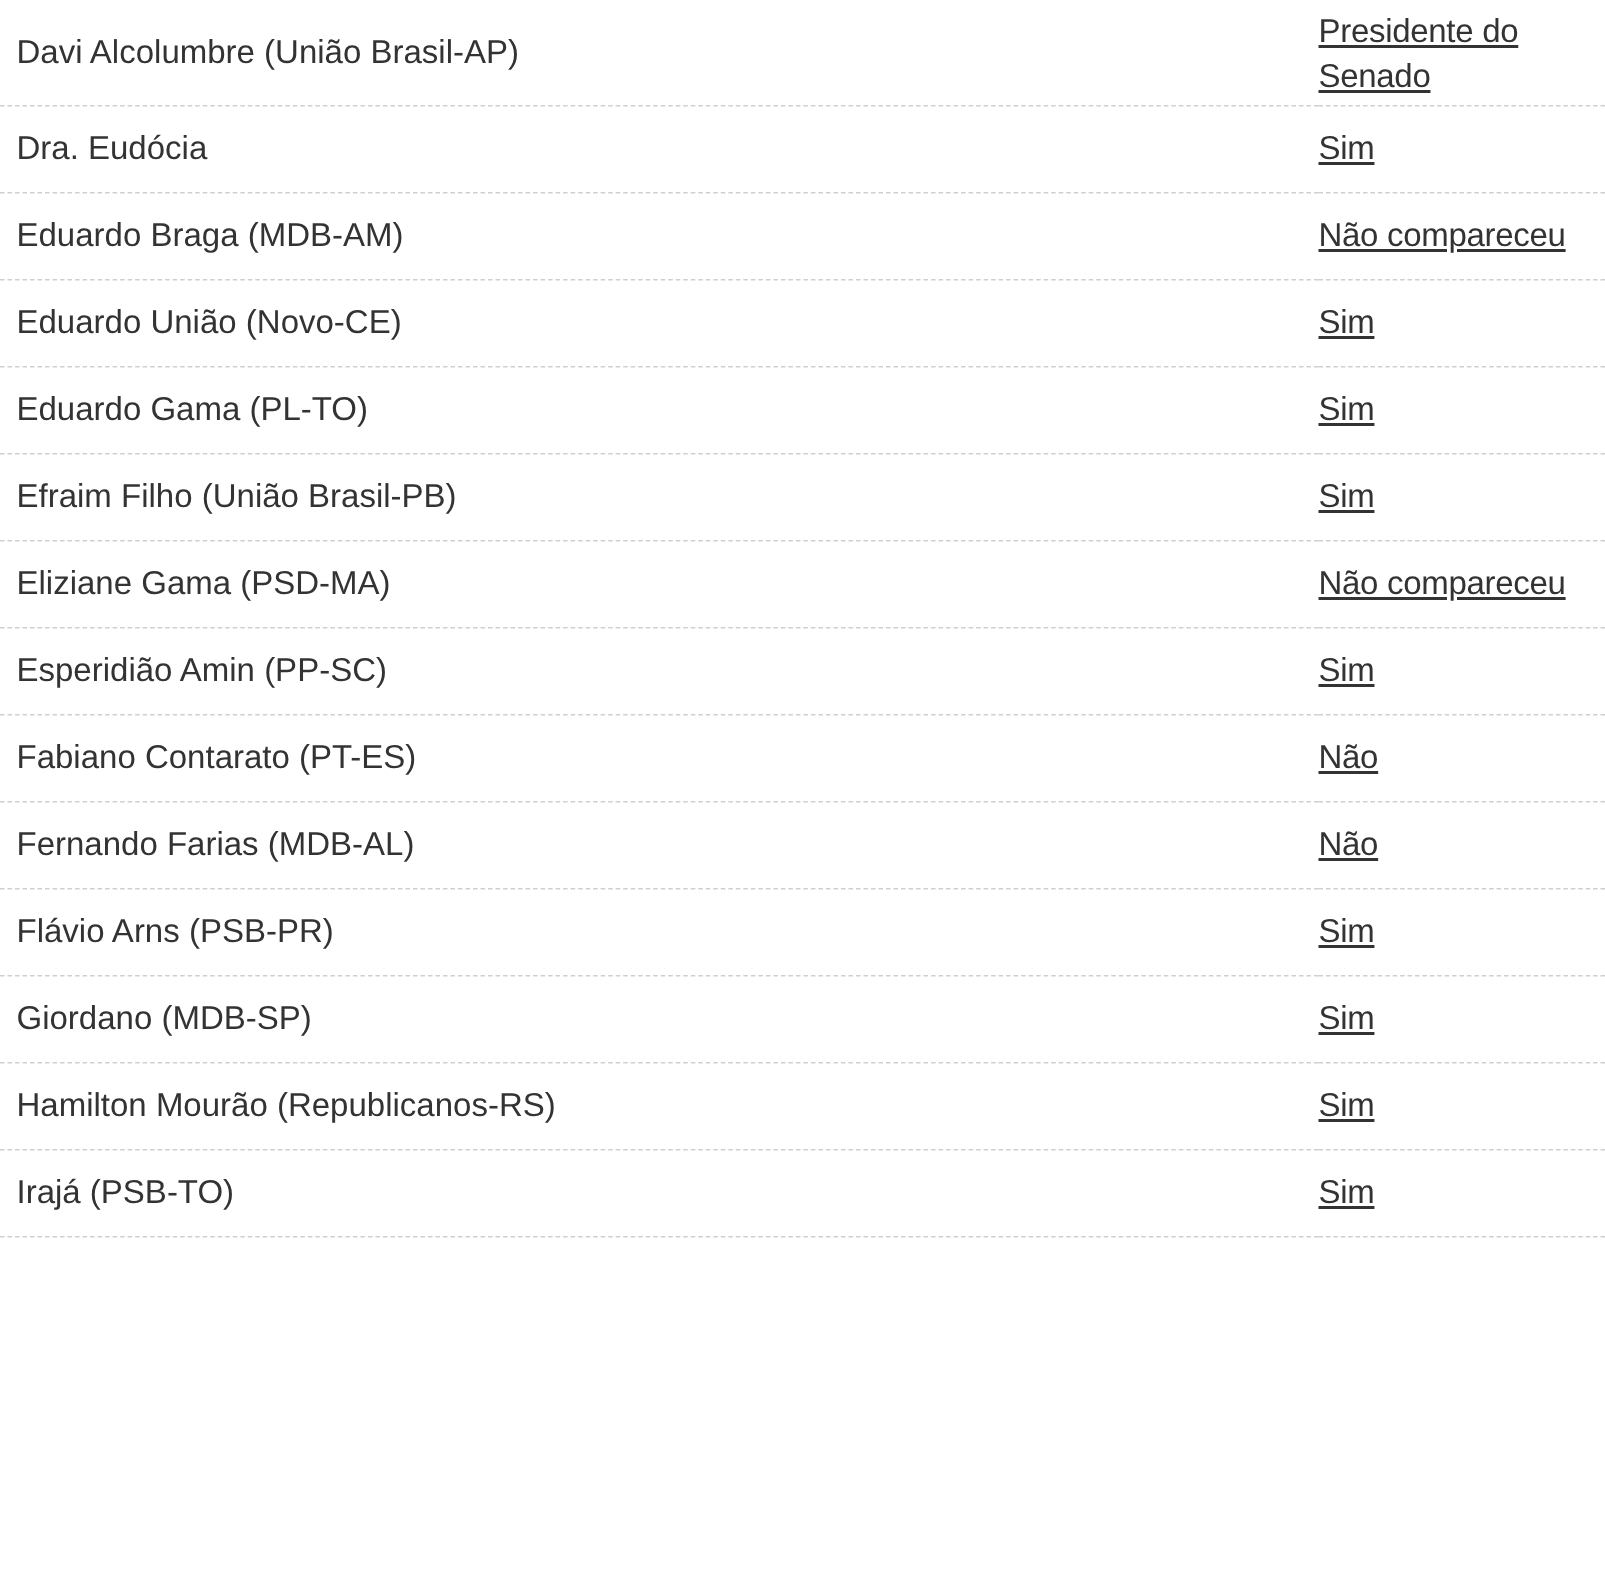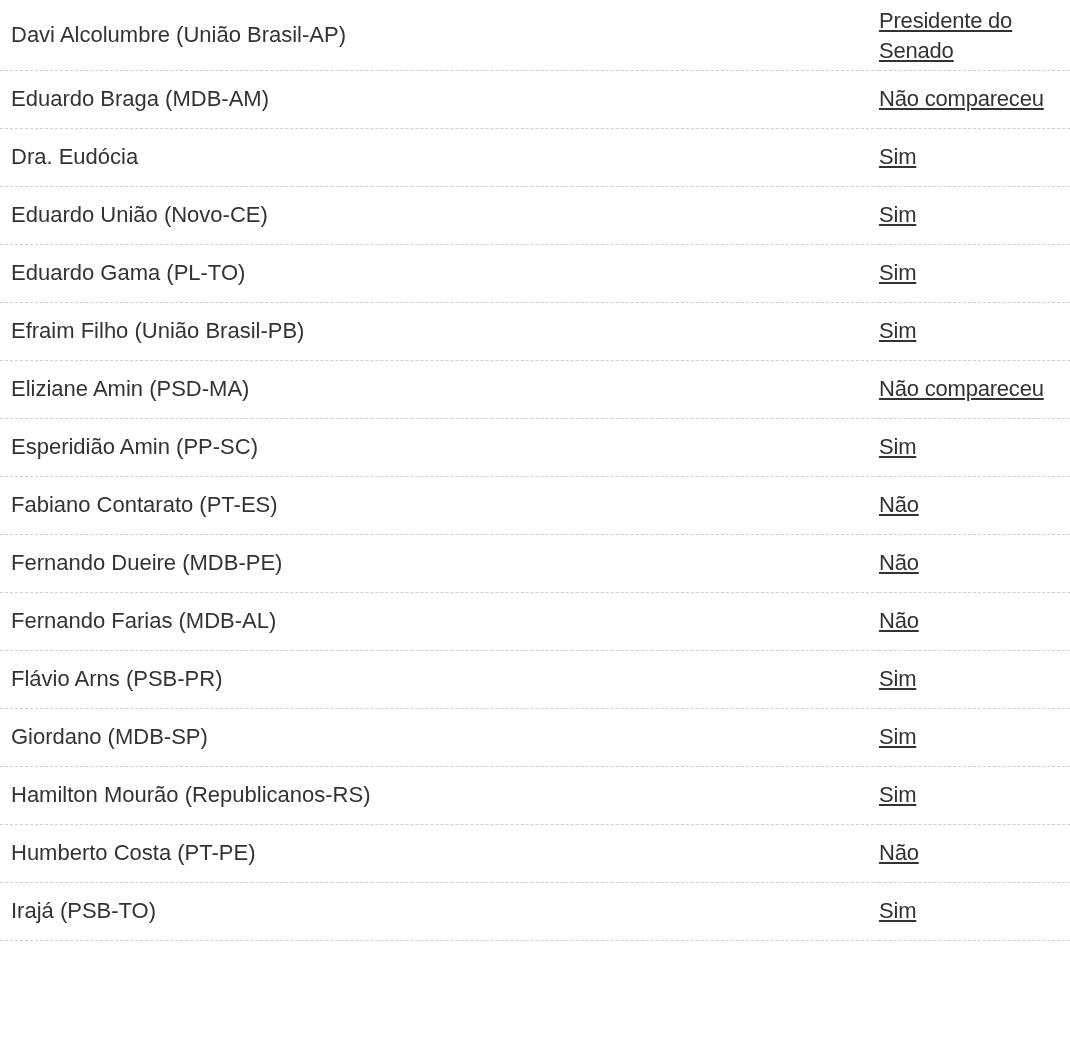--- a/index.html
+++ b/index.html
@@ -51,73 +51,65 @@
 </head>
 <body>
 
 <table class="vote-table">
   <tbody>
     <tr class="first">
       <td class="name">Davi Alcolumbre (União Brasil-AP)</td>
       <td class="vote wrap">Presidente do Senado</td>
     </tr>
     <tr>
+      <td class="name">Dra. Eudócia</td>
+      <td class="vote">Sim</td>
+    </tr>
+    <tr>
       <td class="name">Eduardo Braga (MDB-AM)</td>
       <td class="vote">Não compareceu</td>
-    </tr>
-    <tr>
-      <td class="name">Dra. Eudócia</td>
-      <td class="vote">Sim</td>
     </tr>
     <tr>
       <td class="name">Eduardo União (Novo-CE)</td>
       <td class="vote">Sim</td>
     </tr>
     <tr>
       <td class="name">Eduardo Gama (PL-TO)</td>
       <td class="vote">Sim</td>
     </tr>
     <tr>
       <td class="name">Efraim Filho (União Brasil-PB)</td>
       <td class="vote">Sim</td>
     </tr>
     <tr>
-      <td class="name">Eliziane Amin (PSD-MA)</td>
+      <td class="name">Eliziane Gama (PSD-MA)</td>
       <td class="vote">Não compareceu</td>
     </tr>
     <tr>
       <td class="name">Esperidião Amin (PP-SC)</td>
       <td class="vote">Sim</td>
     </tr>
     <tr>
       <td class="name">Fabiano Contarato (PT-ES)</td>
-      <td class="vote">Não</td>
-    </tr>
-    <tr>
-      <td class="name">Fernando Dueire (MDB-PE)</td>
       <td class="vote">Não</td>
     </tr>
     <tr>
       <td class="name">Fernando Farias (MDB-AL)</td>
       <td class="vote">Não</td>
     </tr>
     <tr>
       <td class="name">Flávio Arns (PSB-PR)</td>
       <td class="vote">Sim</td>
     </tr>
     <tr>
       <td class="name">Giordano (MDB-SP)</td>
       <td class="vote">Sim</td>
     </tr>
     <tr>
       <td class="name">Hamilton Mourão (Republicanos-RS)</td>
       <td class="vote">Sim</td>
     </tr>
     <tr>
-      <td class="name">Humberto Costa (PT-PE)</td>
-      <td class="vote">Não</td>
-    </tr>
-    <tr>
       <td class="name">Irajá (PSB-TO)</td>
       <td class="vote">Sim</td>
     </tr>
   </tbody>
 </table>
 
 </body></html>

